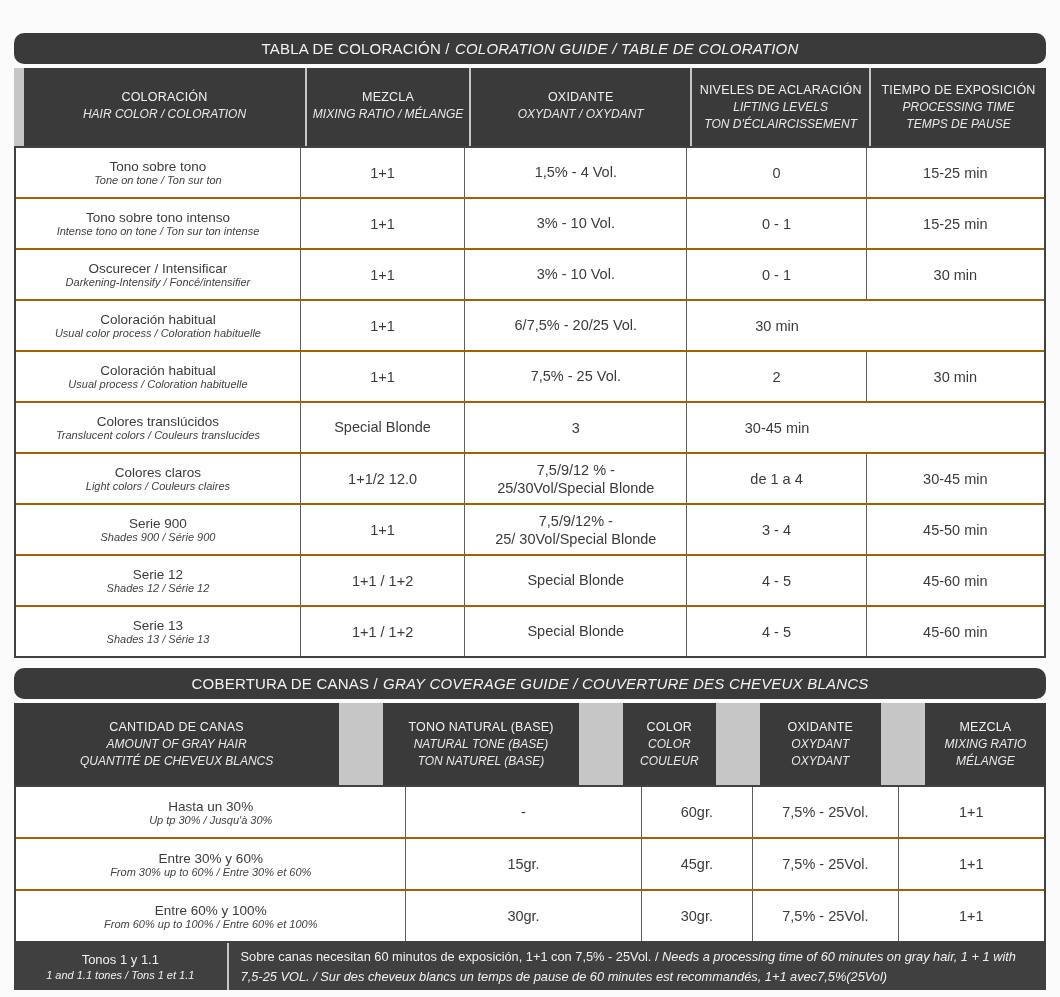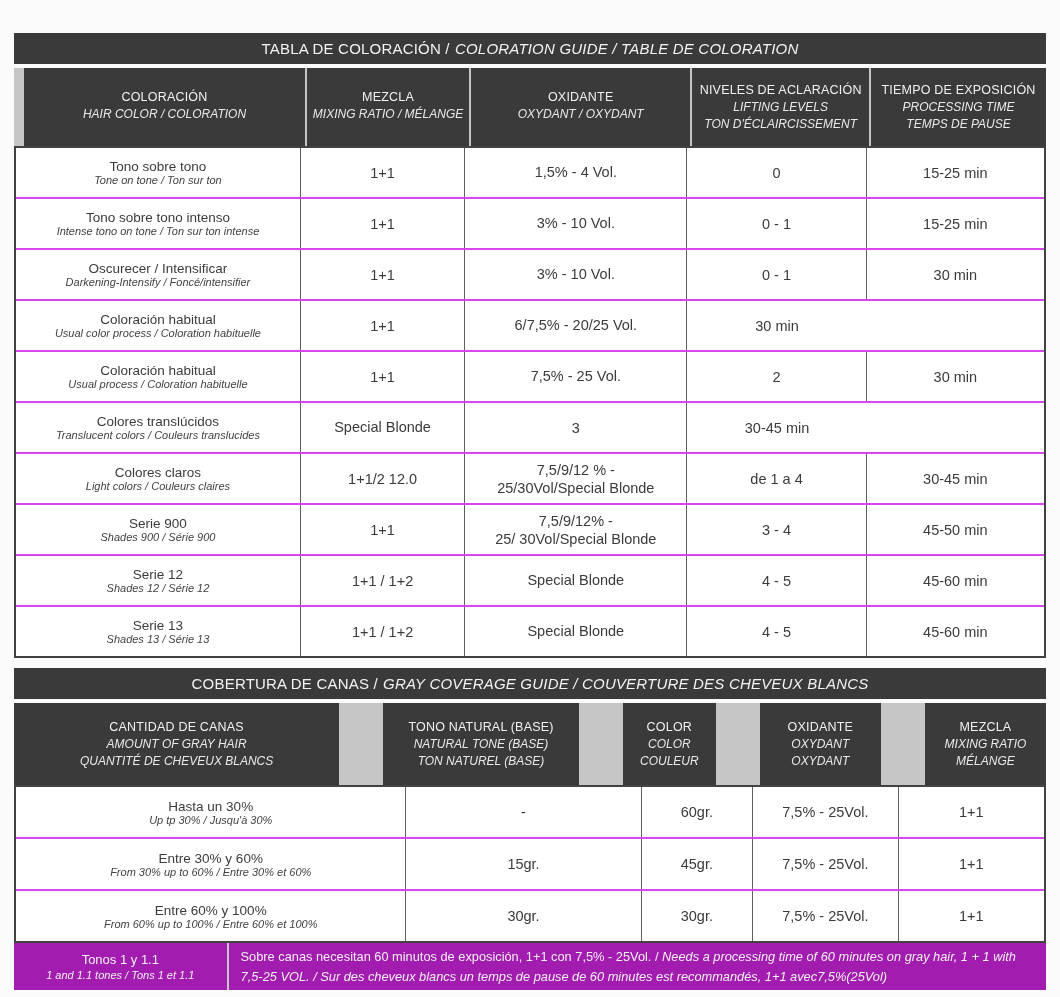--- a/index.html
+++ b/index.html
@@ -17,20 +17,21 @@
   .bar {
     background: #3a3a3a;
     color: #f3f3f3;
     height: 31px;
     display: flex;
     align-items: center;
     justify-content: center;
     font-size: 15px;
     letter-spacing: .2px;
     white-space: nowrap;
+    border-radius: 10px;
   }
   .bar .it { font-style: italic; margin-left: .35em; }
 
   
   .hdr {
     display: grid;
     gap: 2px;
     background: #c6c6c6;
     margin-top: 4px;
   }
@@ -49,21 +50,21 @@
   }
   .hcell .top { font-size: 12.5px; letter-spacing: .2px; }
   .hcell .sub { font-size: 12px; font-style: italic; color: #e9e9e9; }
 
   
   .c1 { grid-template-columns: 286fr 165fr 223fr 180fr 178fr; }
   .c2 { grid-template-columns: 392fr 236fr 112fr 146fr 146fr; }
 
   
   .tb { border: 2px solid #424242; background: #ffffff; }
-  .trow { display: grid; border-bottom: 2px solid #d946ef; }
+  .trow { display: grid; border-bottom: 2px solid #a16207; }
   .trow:last-child { border-bottom: none; }
   .tcell {
     border-right: 1px solid #5e5e5e;
     display: flex;
     flex-direction: column;
     align-items: center;
     justify-content: center;
     text-align: center;
     padding: 4px 6px;
     color: #3b3b3b;
@@ -77,21 +78,21 @@
   .num + .num { margin-top: 2px; }
 
   
   .note {
     display: grid;
     grid-template-columns: 213fr 819fr;
     gap: 2px;
     background: #c6c6c6;
     min-height: 47px;
   }
-  .ncell { background: #a21caf; color: #f1f1f1; }
+  .ncell { background: #404040; color: #f1f1f1; }
   .note-left {
     display: flex; flex-direction: column;
     align-items: center; justify-content: center;
     text-align: center; font-size: 13px; padding: 4px 2px; gap: 2px;
   }
   .note-left .sub { font-style: italic; font-size: 11px; }
   .note-right {
     display: flex; align-items: center;
     font-size: 12.8px; line-height: 1.5; padding: 4px 12px;
   }

